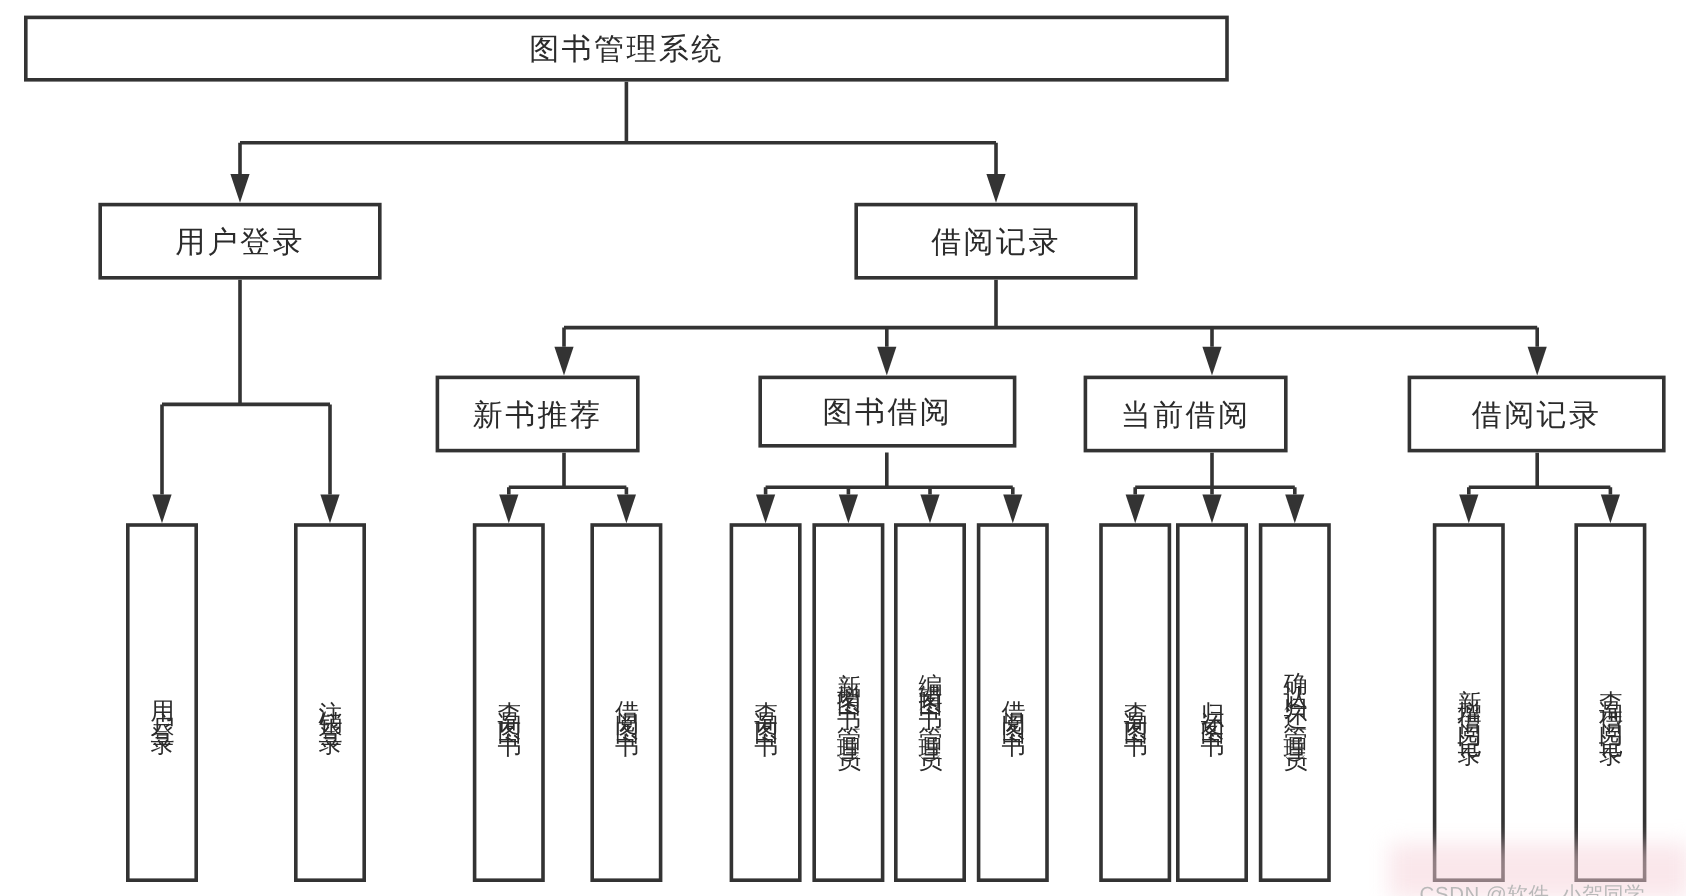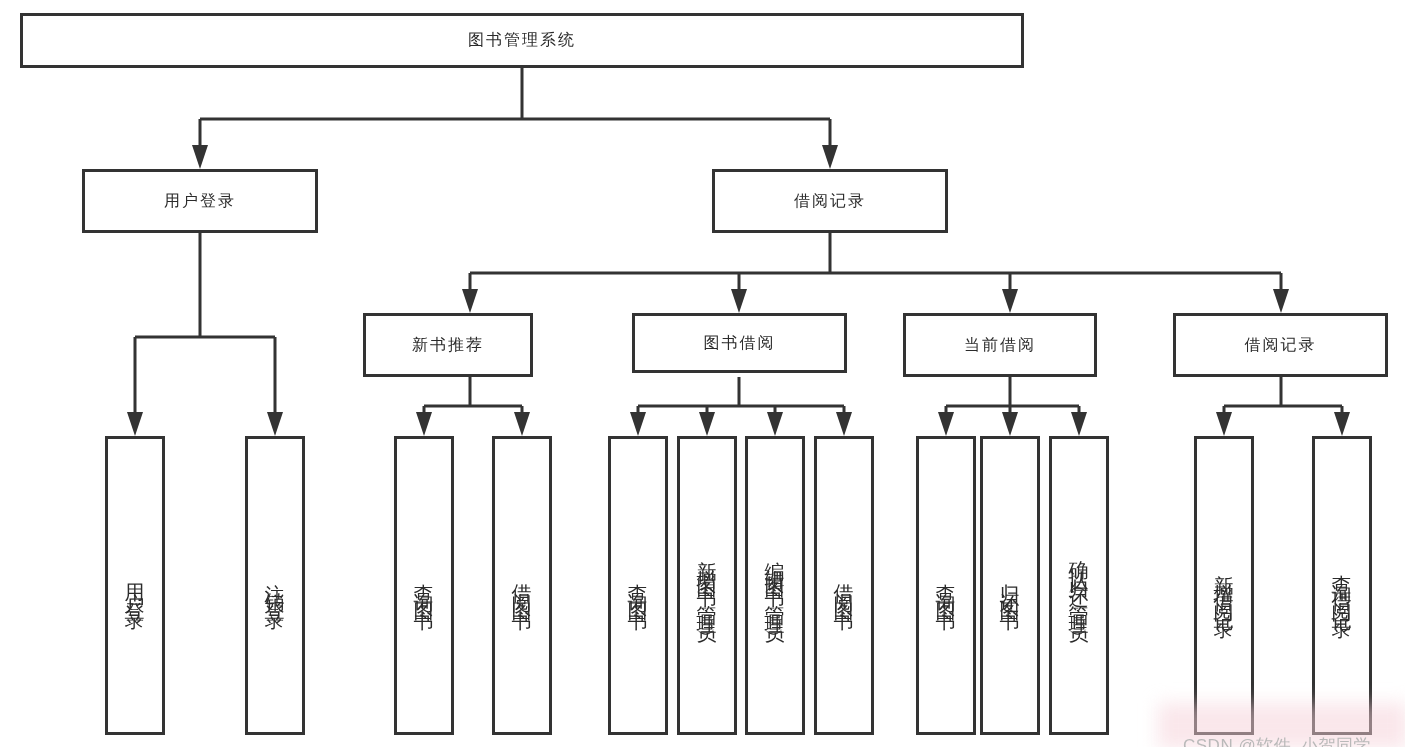--- a/index.html
+++ b/index.html
@@ -26,21 +26,21 @@
     box-sizing: border-box;
     background: #ffffff;
     border: 3px solid #333333;
     display: flex;
     align-items: center;
     justify-content: center;
     z-index: 2;
     color: #2b2b2b;
   }
   .hnode .label {
-    font-size: 16px;
+    font-size: 25px;
     letter-spacing: 2px;
     white-space: nowrap;
     color: #2b2b2b;
   }
   .leaf .label {
     writing-mode: vertical-rl;
     font-size: 20px;
     letter-spacing: 9px;
     line-height: 1;
     color: #2b2b2b;
@@ -133,21 +133,21 @@
   <div class="node hnode" style="left:712px; top:169px; width:236px; height:64px;">
     <span class="label">借阅记录</span>
   </div>
 
   <div class="node hnode" style="left:363px; top:313px; width:170px; height:64px;">
     <span class="label">新书推荐</span>
   </div>
   <div class="node hnode" style="left:632px; top:313px; width:215px; height:60px;">
     <span class="label">图书借阅</span>
   </div>
-  <div class="node hnode" style="left:903px; top:313px; width:194px; height:64px;">
+  <div class="node hnode" style="left:903px; top:313px; width:170px; height:64px;">
     <span class="label">当前借阅</span>
   </div>
   <div class="node hnode" style="left:1173px; top:313px; width:215px; height:64px;">
     <span class="label">借阅记录</span>
   </div>
 
   <div class="node leaf" style="left:105px; top:436px; width:60px; height:299px;">
     <span class="label">用户登录</span>
   </div>
   <div class="node leaf" style="left:245px; top:436px; width:60px; height:299px;">

